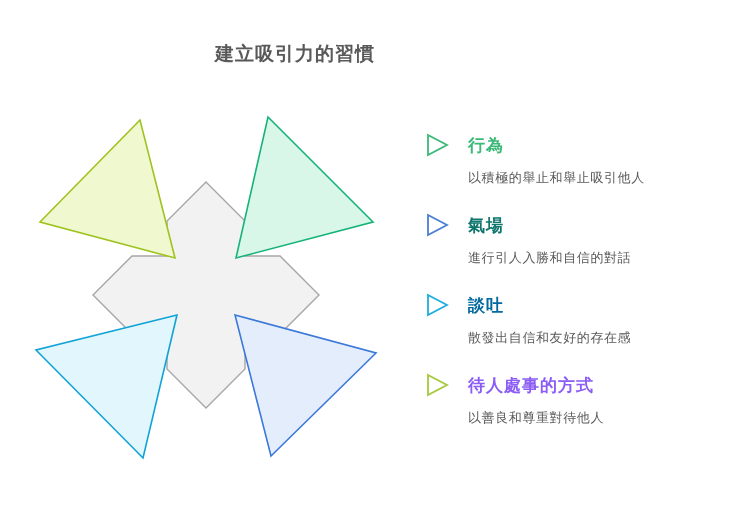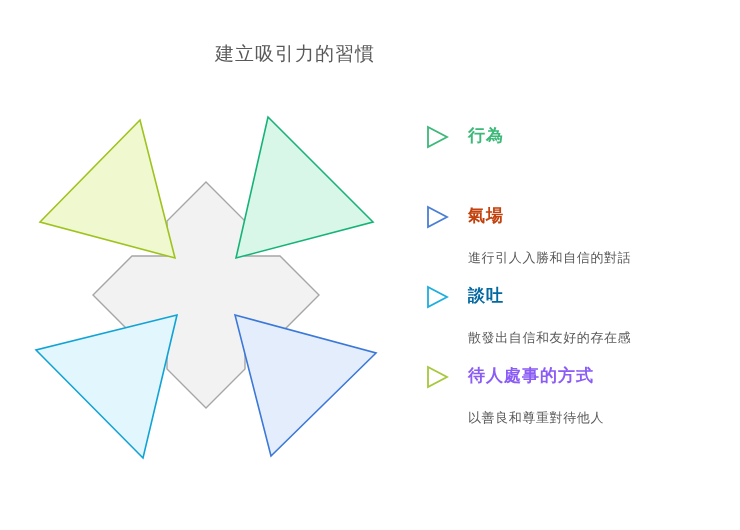--- a/index.html
+++ b/index.html
@@ -16,21 +16,21 @@
   }
   #page-title {
     position: absolute;
     top: 40px;
     left: 0;
     width: 590px;
     text-align: center;
     font-size: 19px;
     color: #595959;
     letter-spacing: 1px;
-    font-weight: 400;
+    font-weight: 700;
     line-height: 28px;
   }
   #diagram-area {
     position: absolute;
     left: 0;
     top: 90px;
     width: 410px;
     height: 400px;
   }
   #diagram-svg {
@@ -41,21 +41,21 @@
     left: 424px;
     top: 124px;
     width: 300px;
   }
   .legend-item {
     position: relative;
     height: 80px;
   }
   .legend-head {
     display: flex;
-    align-items: flex-start;
+    align-items: flex-end;
     height: 34px;
   }
   .legend-icon {
     width: 26px;
     height: 26px;
     flex: 0 0 26px;
     margin-right: 18px;
     display: block;
   }
   .legend-label {
@@ -90,28 +90,29 @@
 
 <div id="legend">
 
   <div class="legend-item">
     <div class="legend-head">
       <svg class="legend-icon" viewBox="0 0 26 26">
         <polygon points="4,3 23,13 4,23" fill="none" stroke="#3cb878" stroke-width="1.8" stroke-linejoin="miter"></polygon>
       </svg>
       <span class="legend-label" style="color:#3cb878">行為</span>
     </div>
+    <div class="legend-desc">以積極的舉止和舉止吸引他人</div>
   </div>
 
   <div class="legend-item">
     <div class="legend-head">
       <svg class="legend-icon" viewBox="0 0 26 26">
         <polygon points="4,3 23,13 4,23" fill="none" stroke="#4a7fd4" stroke-width="1.8" stroke-linejoin="miter"></polygon>
       </svg>
-      <span class="legend-label" style="color:#c2410c">氣場</span>
+      <span class="legend-label" style="color:#0f766e">氣場</span>
     </div>
     <div class="legend-desc">進行引人入勝和自信的對話</div>
   </div>
 
   <div class="legend-item">
     <div class="legend-head">
       <svg class="legend-icon" viewBox="0 0 26 26">
         <polygon points="4,3 23,13 4,23" fill="none" stroke="#1eaede" stroke-width="1.8" stroke-linejoin="miter"></polygon>
       </svg>
       <span class="legend-label" style="color:#0369a1">談吐</span>

